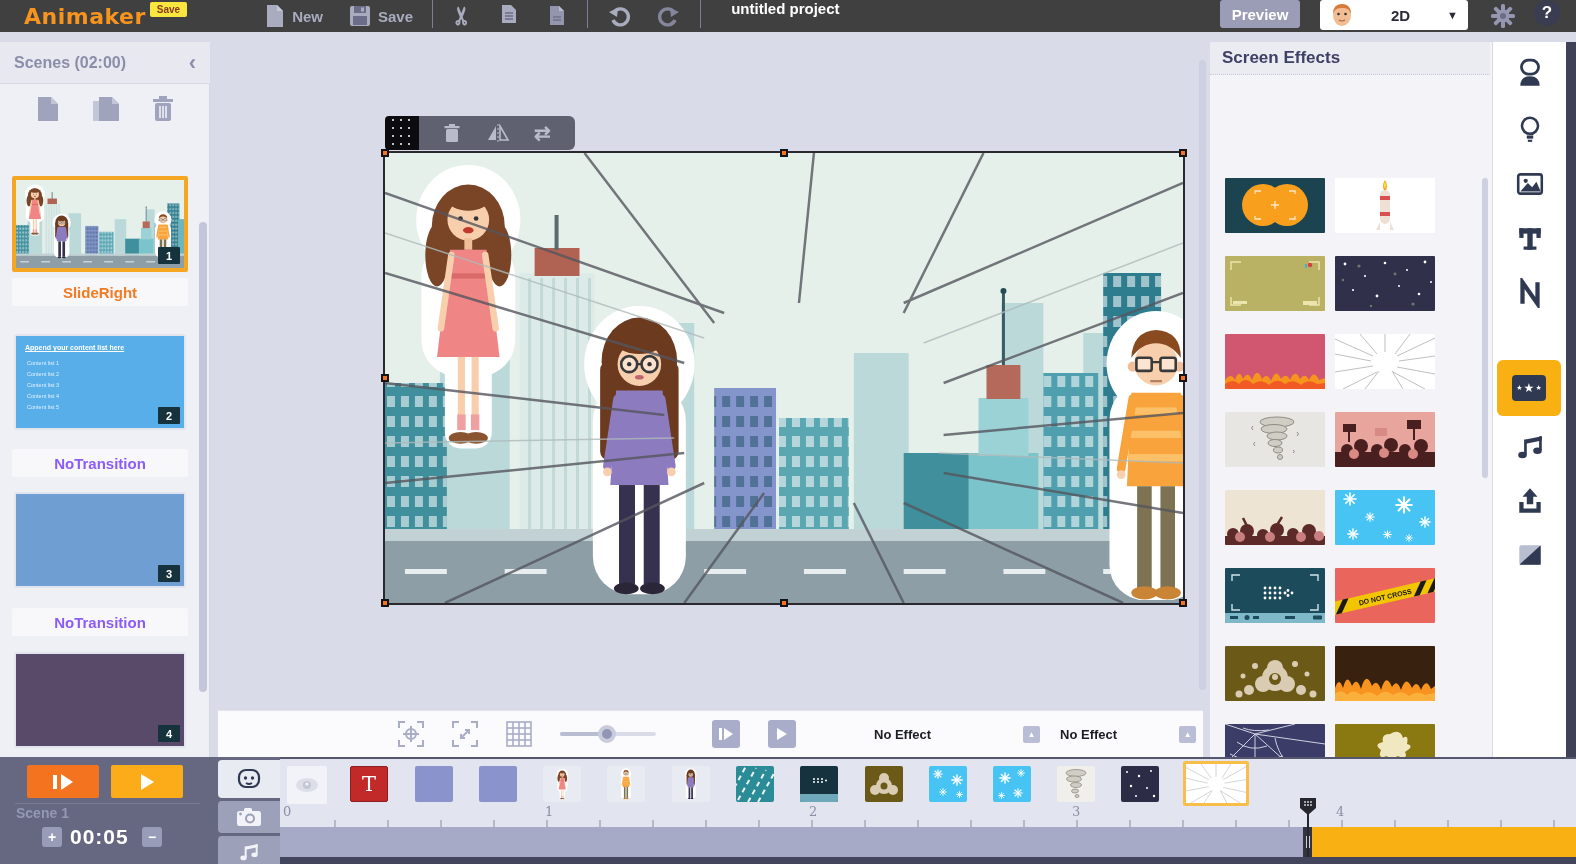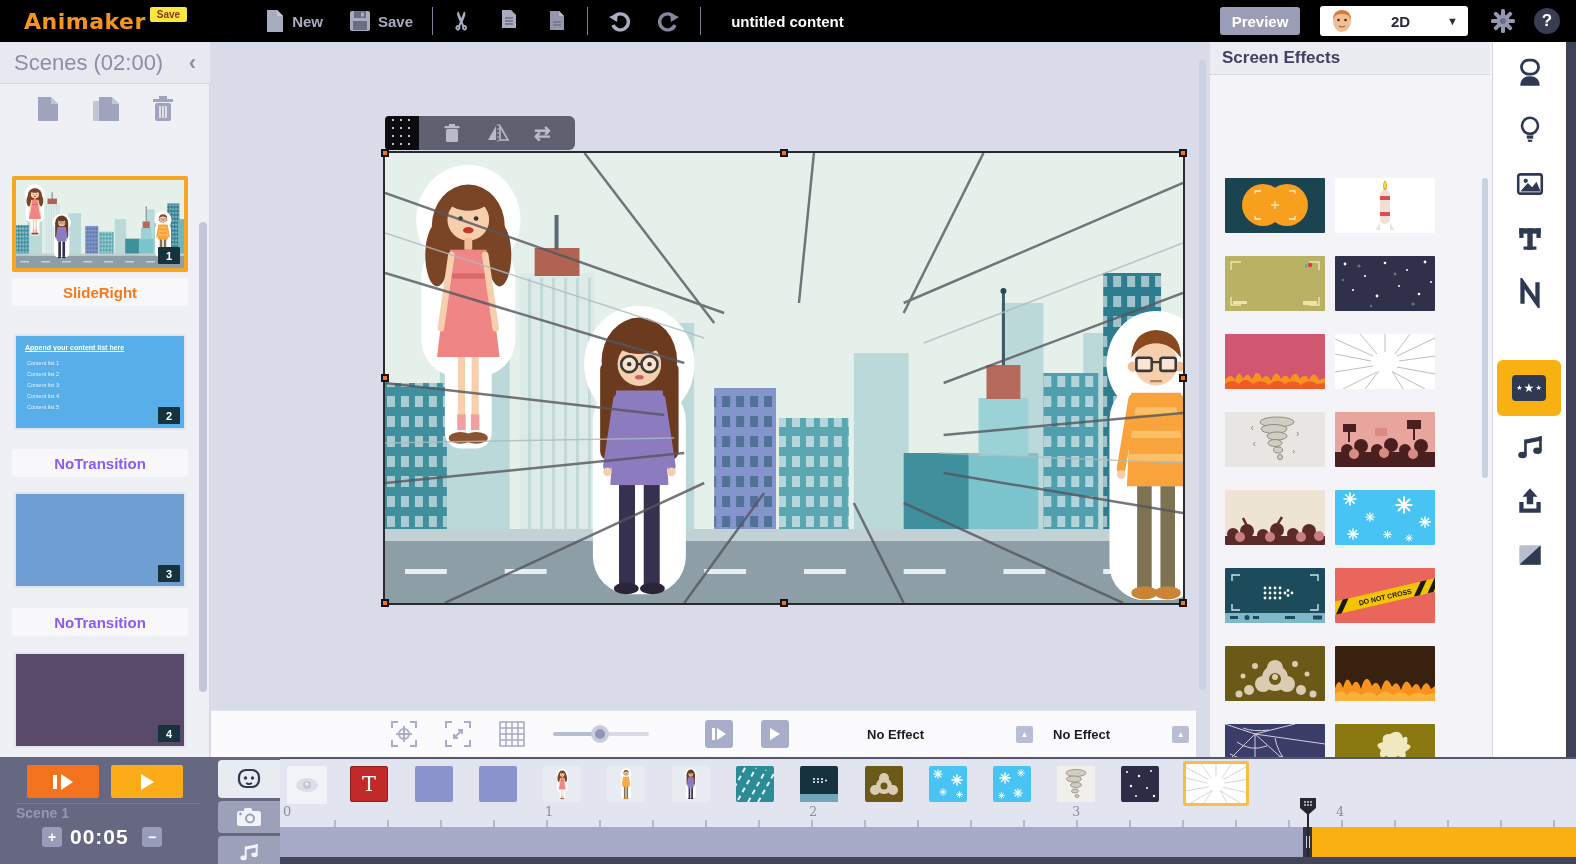--- a/index.html
+++ b/index.html
@@ -3,52 +3,52 @@
 <meta charset="utf-8">
 <style>
   *{margin:0;padding:0;box-sizing:border-box}
   html,body{width:1576px;height:864px;overflow:hidden}
   body{font-family:"Liberation Sans",sans-serif;background:#44465c}
   #app{position:relative;width:1576px;height:864px;background:#d9dbe8}
   .abs{position:absolute}
   .flex{display:flex;align-items:center}
   .ctr{display:flex;align-items:center;justify-content:center}
   
-  .topbar{left:0;top:0;width:1576px;height:42px;background:#000000;display:flex;align-items:center}
+  .topbar{left:0;top:0;width:1576px;height:32px;background:#404040;display:flex;}
   .logo{color:#f7941e;font-size:22px;font-weight:bold;font-family:"DejaVu Sans",sans-serif;letter-spacing:.5px}
   .beta{background:#f9e73f;color:#8a3a1a;font-size:10px;font-weight:bold;padding:2px 7px;border-radius:2px;margin-left:4px;margin-top:-14px}
   .tb-ic{color:#a9acbf;font-weight:bold;font-size:15px;display:flex;align-items:center;gap:7px;margin:0 13px;cursor:pointer}
   .tb-sep{width:1px;height:28px;background:#7d7f98;margin:0 6px}
   .proj-title{color:#fff;font-weight:bold;font-size:15px;margin-left:24px}
   .preview-btn{background:#9a9db5;color:#fff;font-weight:bold;font-size:15px;border:none;border-radius:3px;width:80px;height:28px;cursor:pointer}
   .mode-dd{background:#fff;border-radius:3px;width:148px;height:30px;display:flex;align-items:center;padding:0 10px;gap:8px;cursor:pointer}
   .mode-lbl{font-weight:bold;font-size:15px;color:#2a2a3a;flex:1;text-align:center}
   .dd-arrow{color:#2a2a3a;font-size:11px}
   .help-btn{width:26px;height:26px;border-radius:50%;background:#3a3c52;color:#fff;font-weight:bold;font-size:17px;border:none;cursor:pointer}
   
   .scenes{left:0;top:42px;width:210px;height:716px;background:#eef0f5;border-right:1px solid #d5d7e2}
   .scenes-hdr{left:0;top:0;width:210px;height:42px;background:#e7e8f0;border-bottom:1px solid #d5d7e2;display:flex;align-items:center;justify-content:space-between;padding:0 14px}
-  .scenes-title{color:#8b8ea9;font-weight:normal;font-size:22px}
+  .scenes-title{color:#8b8ea9;font-weight:bold;font-size:16px}
   .chev{color:#8b8ea9;font-size:22px;font-weight:bold;cursor:pointer}
   .scn-tools{left:0;top:42px;width:210px;height:50px;display:flex;align-items:center;justify-content:space-around;padding:0 20px}
   .thumb{border-radius:2px;overflow:hidden}
   .badge{position:absolute;right:4px;bottom:4px;width:22px;height:17px;background:#16333d;color:#fff;font-size:11px;font-weight:bold;display:flex;align-items:center;justify-content:center;border-radius:1px}
   .trans-lbl{left:12px;width:176px;height:28px;background:#f8f8fb;border-radius:3px;display:flex;align-items:center;justify-content:center;font-size:15px;font-weight:bold;cursor:pointer}
   .t-orange{color:#f47a20}.t-gray{color:#8b5cf6}
   .sbar{background:#c3c6da;border-radius:4px}
   
   .scene-title{font-family:"DejaVu Serif",serif;font-size:78px;color:#f9a53a;white-space:nowrap}
   .sel-img{left:385px;top:153px;width:798px;height:450px;outline:2px solid #2a2a2e;cursor:move}
   .handle{width:8px;height:8px;background:#141416;position:absolute}
   .handle i{position:absolute;left:2px;top:2px;width:4px;height:4px;background:#f5731e;display:block}
   .float-bar{left:385px;top:116px;height:34px;display:flex}
   .fb-drag{width:34px;height:34px;background:#0c0c10;border-radius:4px 0 0 4px;display:grid;grid-template-columns:repeat(3,5px);grid-template-rows:repeat(4,5px);gap:3px;align-content:center;justify-content:center;cursor:grab}
   .fb-drag b{width:2.5px;height:2.5px;background:#fff;border-radius:50%}
   .fb-body{width:156px;background:#606170;border-radius:0 6px 6px 0;display:flex;align-items:center;justify-content:space-around;padding:0 12px}
-  .cv-bar{left:211px;top:710px;width:985px;height:47px;background:#fbfbfd;border-top:1px solid #e3e3ec;display:flex;align-items:center}
+  .cv-bar{left:218px;top:710px;width:985px;height:47px;background:#fbfbfd;border-top:1px solid #e3e3ec;display:flex;align-items:center}
   .cv-ic{color:#a9adc7;margin:0 14px;cursor:pointer}
   .fx-lbl{font-size:13px;font-weight:bold;color:#1c1c24;cursor:pointer}
   .up-btn{width:17px;height:17px;background:#b9bdd6;border:none;border-radius:2px;color:#fff;font-size:8px;cursor:pointer}
   .play-sq{width:28px;height:28px;background:#a9adca;border:none;border-radius:3px;cursor:pointer;display:flex;align-items:center;justify-content:center}
   
   .fx-panel{left:1210px;top:42px;width:282px;height:715px;background:#f4f4f8;overflow:hidden}
   .fx-hdr{left:0;top:0;width:280px;height:33px;background:#ebebf2;border-bottom:1px dotted #c9c9d8;display:flex;align-items:center;padding:16px 12px}
   .fx-title{color:#3e4066;font-weight:bold;font-size:17px}
   .fx-searchwrap{left:0;top:33px;width:282px;height:98px;background:#fff}
   .fx-search{position:absolute;left:12px;top:15px;width:240px;height:48px;background:#ebebef;border:none;padding:0 40px 0 16px;font-size:15px;color:#4a4a66;font-family:"Liberation Sans",sans-serif}
@@ -322,21 +322,21 @@
     </div>
     <div class="tb-ic">
       <svg width="24" height="24" viewBox="0 0 24 24">
           <g transform="scale(-1,1) translate(-24,0)">
             <path d="M7,8 A8,8 0 1 1 6,16" fill="none" stroke="#84869c" stroke-width="3.4"></path>
             <polygon points="2,8 11,4 10,13" fill="#84869c"></polygon>
           </g>
         </svg>
     </div>
     <div class="tb-sep"></div>
-    <span class="proj-title">untitled content</span>
+    <span class="proj-title">untitled project</span>
     <div style="flex:1"></div>
     <button class="preview-btn">Preview</button>
     <div class="mode-dd" style="margin-left:20px">
       <svg width="24" height="26" viewBox="0 0 24 26">
           <ellipse cx="12" cy="13" rx="9" ry="11" fill="#f2bd93"></ellipse>
           <path d="M3,12 Q3,2 12,2 Q21,2 21,12 Q19,5 12,6 Q5,5 3,12 Z" fill="#d87a3a"></path>
           <circle cx="8.5" cy="12" r="1.3" fill="#333"></circle>
           <circle cx="15.5" cy="12" r="1.3" fill="#333"></circle>
           <path d="M9,18 Q12,20 15,18" stroke="#a06040" stroke-width="1.2" fill="none"></path>
         </svg>

